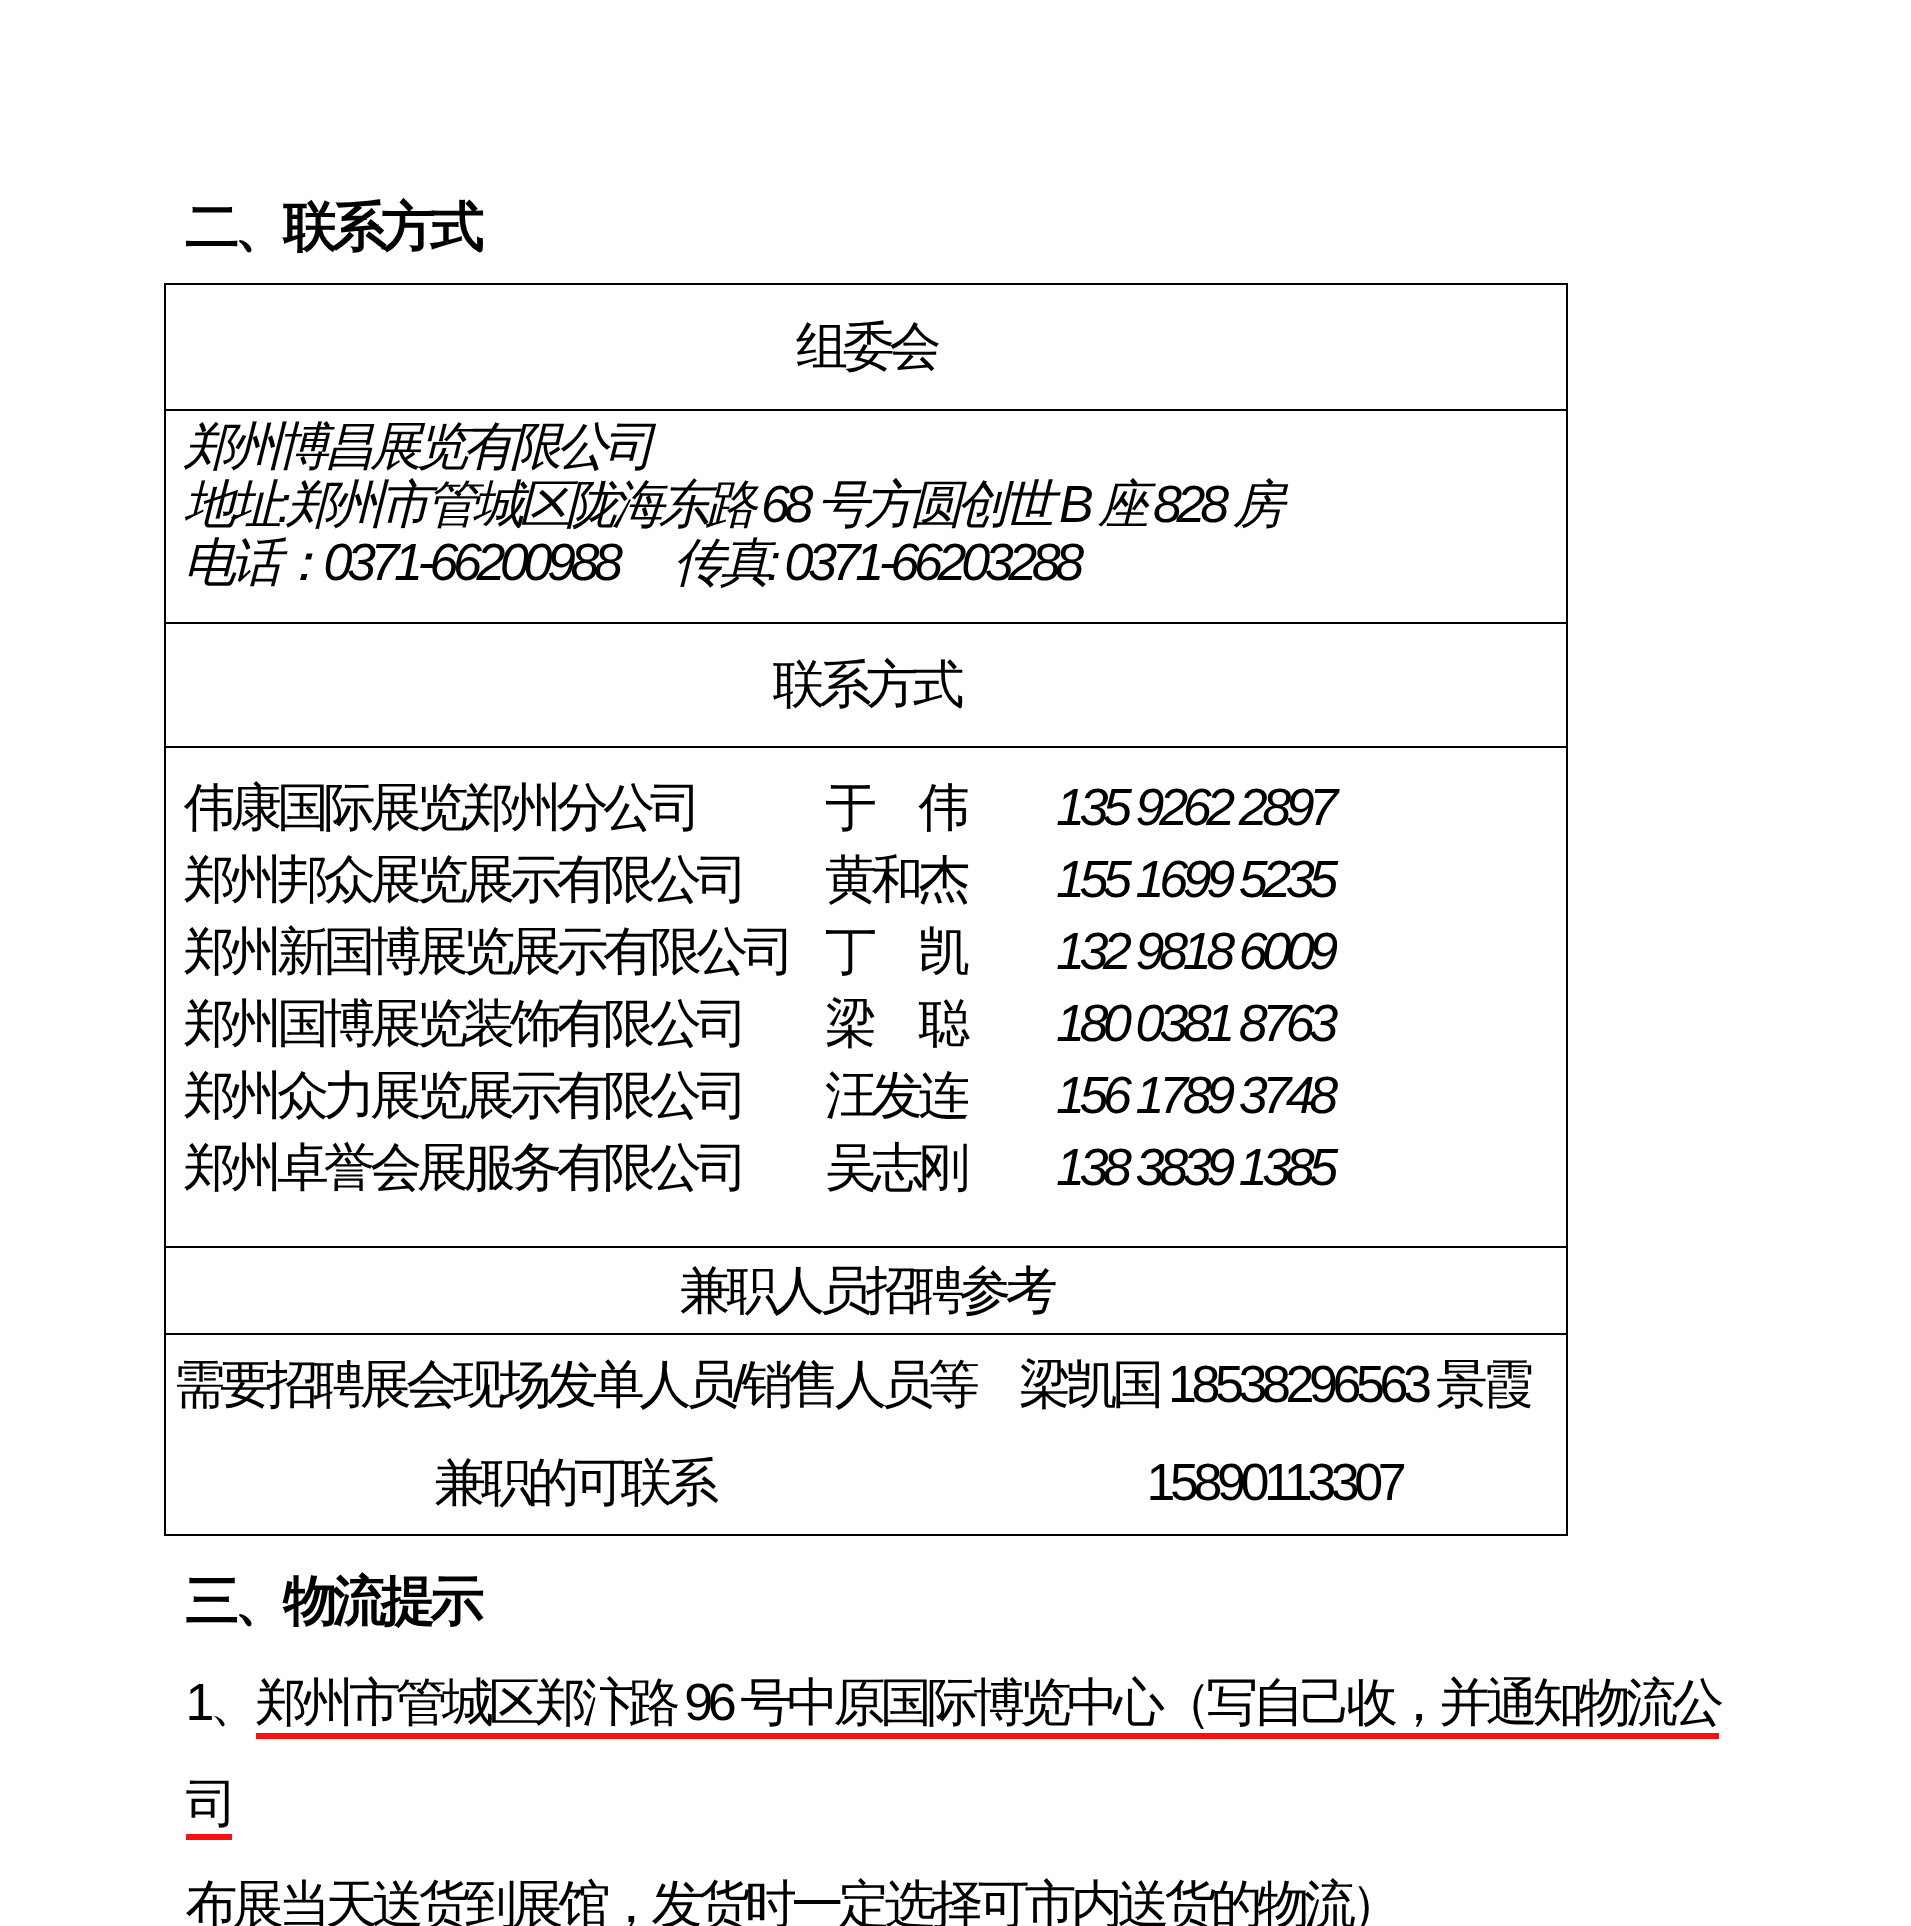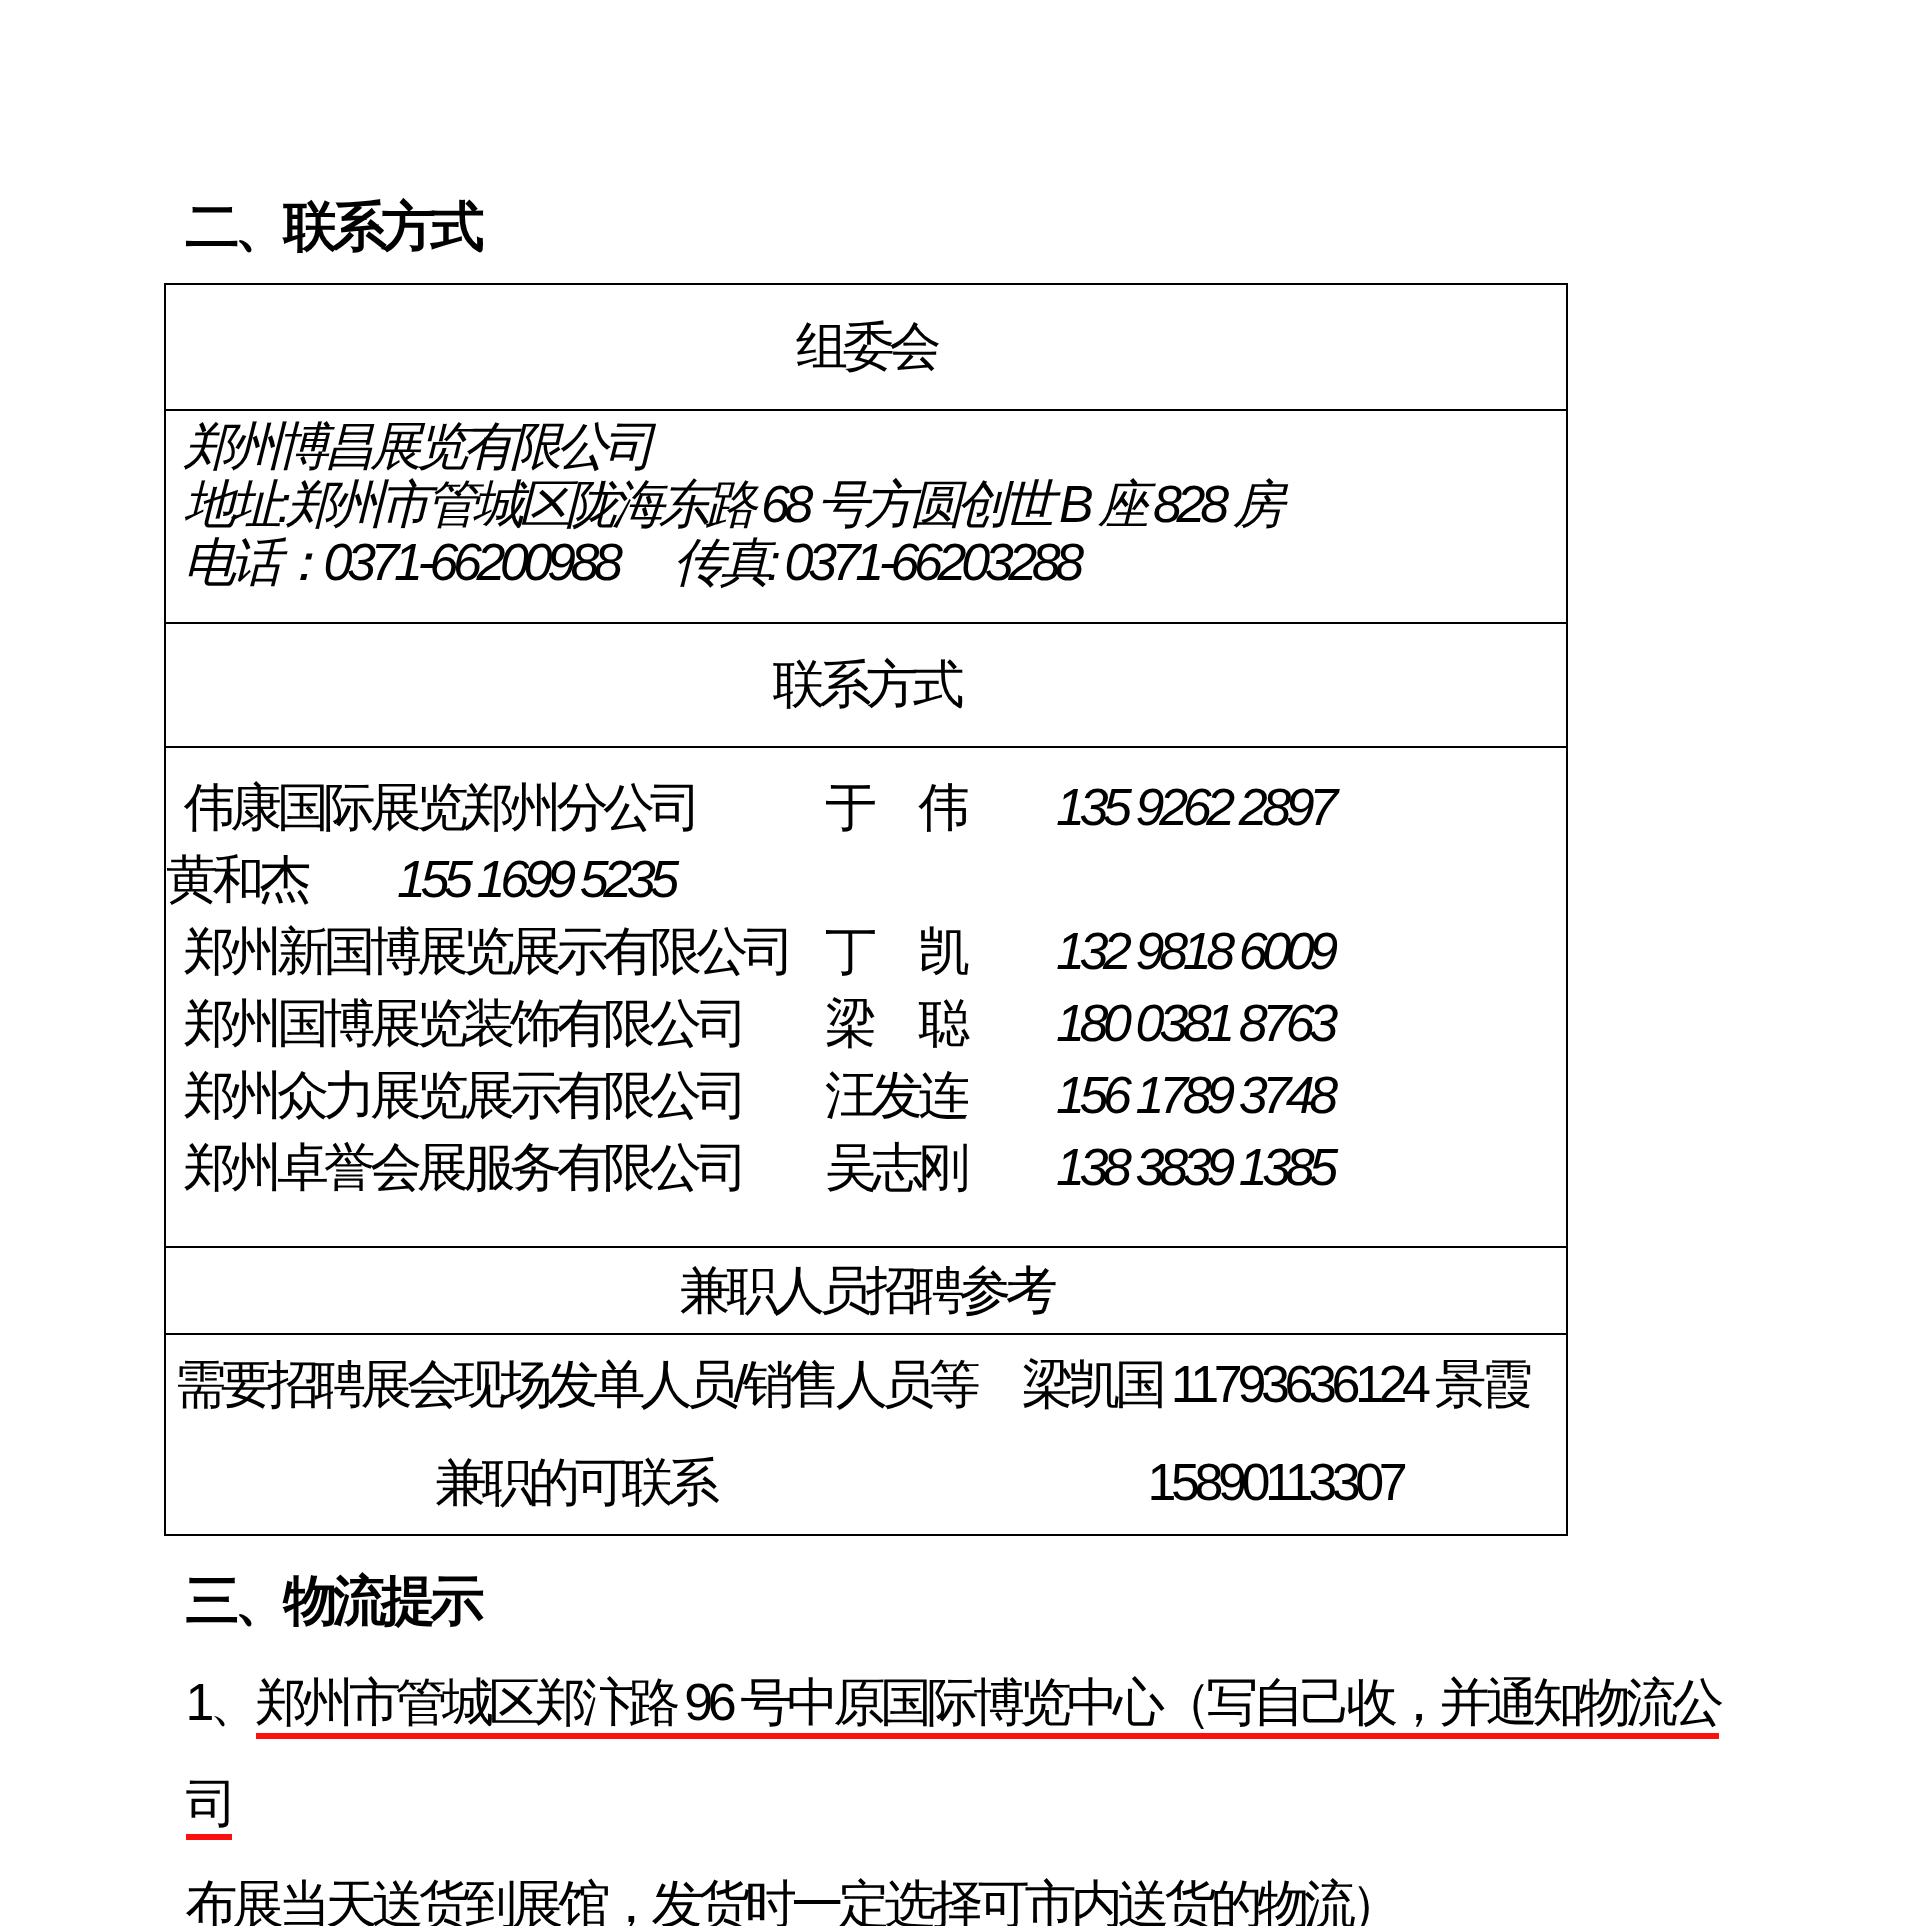--- a/index.html
+++ b/index.html
@@ -100,20 +100,21 @@
 
     <div class="row row-hdr txt">联系方式</div>
 
     <div class="row row-builders">
       <div class="b-row">
         <span class="b-co">伟康国际展览郑州分公司</span>
         <span class="b-name">于　伟</span>
         <span class="b-phone">135 9262 2897</span>
       </div>
       <div class="b-row">
+        <span class="b-co">郑州邦众展览展示有限公司</span>
         <span class="b-name">黄和杰</span>
         <span class="b-phone">155 1699 5235</span>
       </div>
       <div class="b-row">
         <span class="b-co">郑州新国博展览展示有限公司</span>
         <span class="b-name">丁　凯</span>
         <span class="b-phone">132 9818 6009</span>
       </div>
       <div class="b-row">
         <span class="b-co">郑州国博展览装饰有限公司</span>
@@ -129,21 +130,21 @@
         <span class="b-co">郑州卓誉会展服务有限公司</span>
         <span class="b-name">吴志刚</span>
         <span class="b-phone">138 3839 1385</span>
       </div>
     </div>
 
     <div class="row row-hdr h3 txt">兼职人员招聘参考</div>
 
     <div class="row row-parttime">
       <div class="txt">需要招聘展会现场发单人员/销售人员等兼职的可联系</div>
-      <div class="txt">梁凯国 11793636124 景霞 15890113307</div>
+      <div class="txt">梁凯国 18538296563 景霞 15890113307</div>
     </div>
 
   </div>
 
   <h2 class="sec-title s3">三、物流提示</h2>
 
   <div class="paras">
     <p><span class="txt">1、</span><span class="u">郑州市管城区郑汴路 96 号中原国际博览中心（写自己收，并通知物流公司</span></p>
     <p><span class="u">布展当天送货到展馆，发货时一定选择可市内送货的物流）</span></p>
     <p>2、参展商自行发货至郑州，如需仓储或协助取货请按以下发货：</p>

